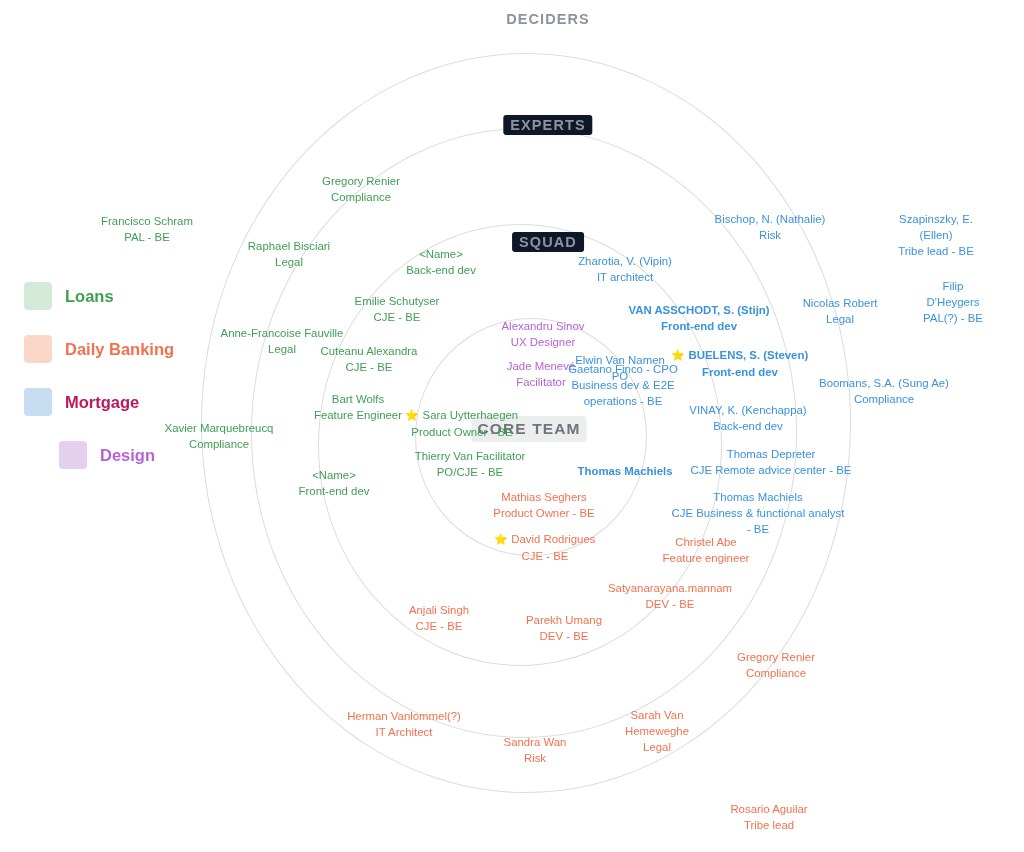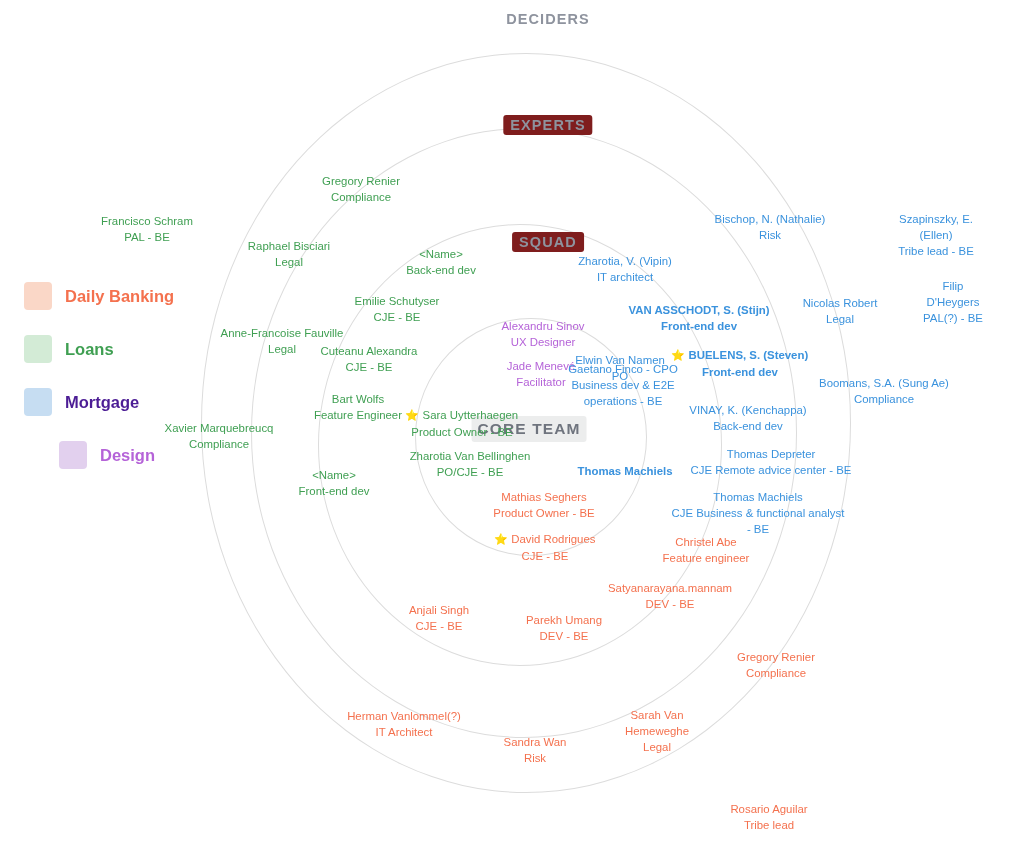--- a/index.html
+++ b/index.html
@@ -37,21 +37,21 @@
     position: absolute;
     font-size: 14.5px;
     font-weight: bold;
     letter-spacing: 1.1px;
     color: #8e939e;
     text-align: center;
     white-space: nowrap;
     transform: translateX(-50%);
   }
   .ring-label.chip {
-    background: #7f1d1d;
+    background: #0f172a;
     border-radius: 3px;
     padding: 2px 7px;
   }
   #label-deciders { left: 548px; top: 11px; }
   #label-experts  { left: 548px; top: 115px; }
   #label-squad    { left: 548px; top: 232px; }
 
   #label-core {
     position: absolute;
     left: 529px;
@@ -126,30 +126,30 @@
   <div class="ring" id="ring-core"></div>
 
   <div class="ring-label" id="label-deciders">DECIDERS</div>
   <div class="ring-label chip" id="label-experts">EXPERTS</div>
   <div class="ring-label chip" id="label-squad">SQUAD</div>
   <div id="label-core">CORE
 TEAM</div>
 
   <div id="legend">
       <div class="legend-row">
+        <div class="legend-swatch" style="background: rgb(211, 235, 214);"></div>
+        <div class="legend-text" style="color: rgb(63, 159, 82);">Loans</div>
+      </div>
+      <div class="legend-row">
         <div class="legend-swatch" style="background: rgb(250, 215, 199);"></div>
         <div class="legend-text" style="color: rgb(244, 113, 78);">Daily Banking</div>
       </div>
       <div class="legend-row">
-        <div class="legend-swatch" style="background: rgb(211, 235, 214);"></div>
-        <div class="legend-text" style="color: rgb(63, 159, 82);">Loans</div>
-      </div>
-      <div class="legend-row">
         <div class="legend-swatch" style="background: rgb(198, 221, 242);"></div>
-        <div class="legend-text" style="color: #4c1d95;">Mortgage</div>
+        <div class="legend-text" style="color: #be185d;">Mortgage</div>
       </div>
       <div class="legend-row">
         <div class="legend-swatch" style="background: rgb(226, 208, 238);"></div>
         <div class="legend-text" style="color: rgb(181, 99, 216);">Design</div>
       </div>
     </div>
 
   <div id="people-layer">
       <div class="person c-loans" style="left: 361px; top: 189px;"><div>Gregory Renier</div><div>Compliance</div></div>
       <div class="person c-loans" style="left: 147px; top: 229px;"><div>Francisco Schram</div><div>PAL - BE</div></div>
@@ -184,18 +184,18 @@
       <div class="person c-daily" style="left: 670px; top: 596px;"><div>Satyanarayana.mannam</div><div>DEV - BE</div></div>
       <div class="person c-daily" style="left: 564px; top: 628px;"><div>Parekh Umang</div><div>DEV - BE</div></div>
       <div class="person c-daily" style="left: 439px; top: 618px;"><div>Anjali Singh</div><div>CJE - BE</div></div>
       <div class="person c-design" style="left: 543px; top: 334px;"><div>Alexandru Sinov</div><div>UX Designer</div></div>
       <div class="person c-design" style="left: 541px; top: 374px;"><div>Jade Menevé</div><div>Facilitator</div></div>
       <div class="person c-mortgage" style="left: 620px; top: 368px;"><div>Elwin Van Namen</div><div>PO</div></div>
       <div class="person c-mortgage" style="left: 623px; top: 385px;"><div>Gaetano Finco - CPO</div><div>Business dev &amp; E2E
 operations - BE</div></div>
       <div class="person c-mortgage bold" style="left: 625px; top: 471px;"><div>Thomas Machiels</div></div>
       <div class="person c-loans" style="left: 462px; top: 423px;"><div><span class="star">⭐️ </span>Sara Uytterhaegen</div><div>Product Owner - BE</div></div>
-      <div class="person c-loans" style="left: 470px; top: 464px;"><div>Zharotia Van Bellinghen</div><div>PO/CJE - BE</div></div>
+      <div class="person c-loans" style="left: 470px; top: 464px;"><div>Thierry Van Facilitator</div><div>PO/CJE - BE</div></div>
       <div class="person c-daily" style="left: 544px; top: 505px;"><div>Mathias Seghers</div><div>Product Owner - BE</div></div>
       <div class="person c-daily" style="left: 545px; top: 547px;"><div><span class="star">⭐️ </span>David Rodrigues</div><div>CJE - BE</div></div>
     </div>
 
 </div>
 
 </body></html>

